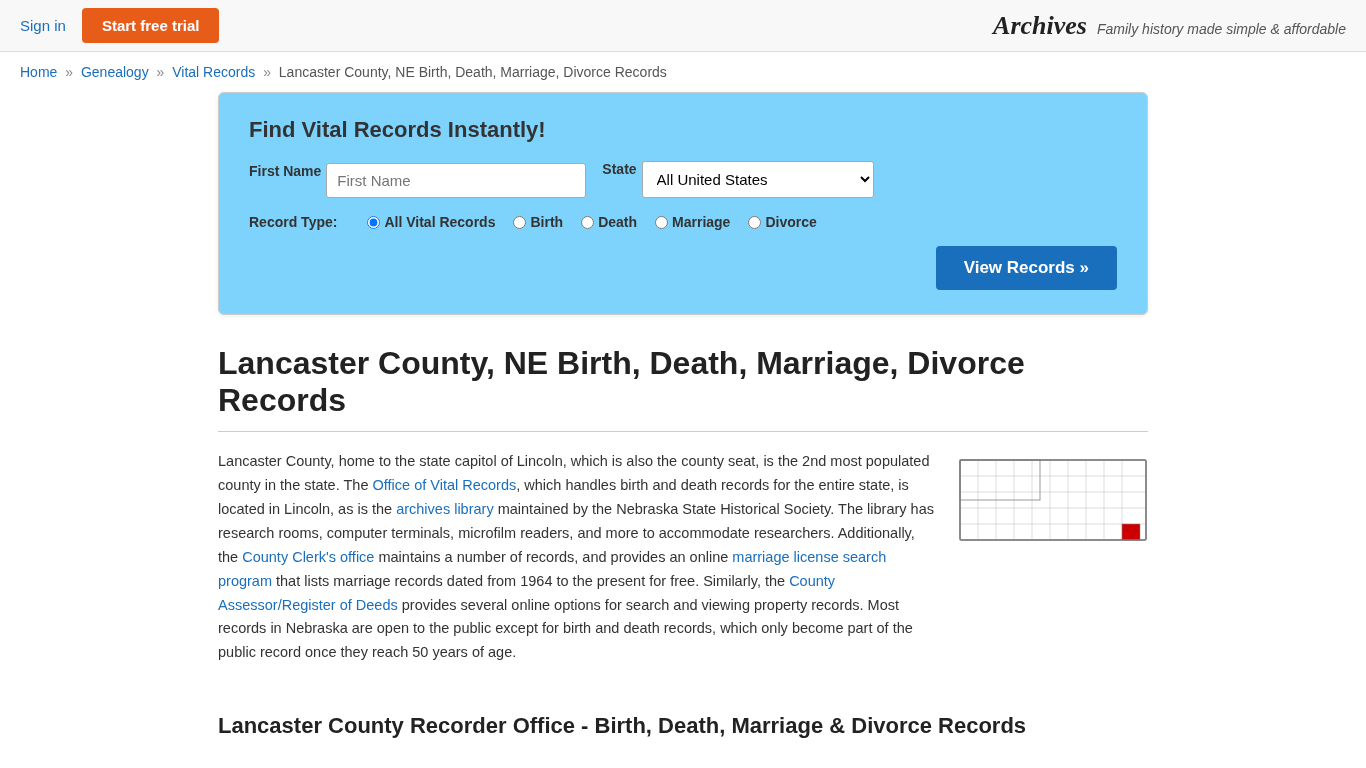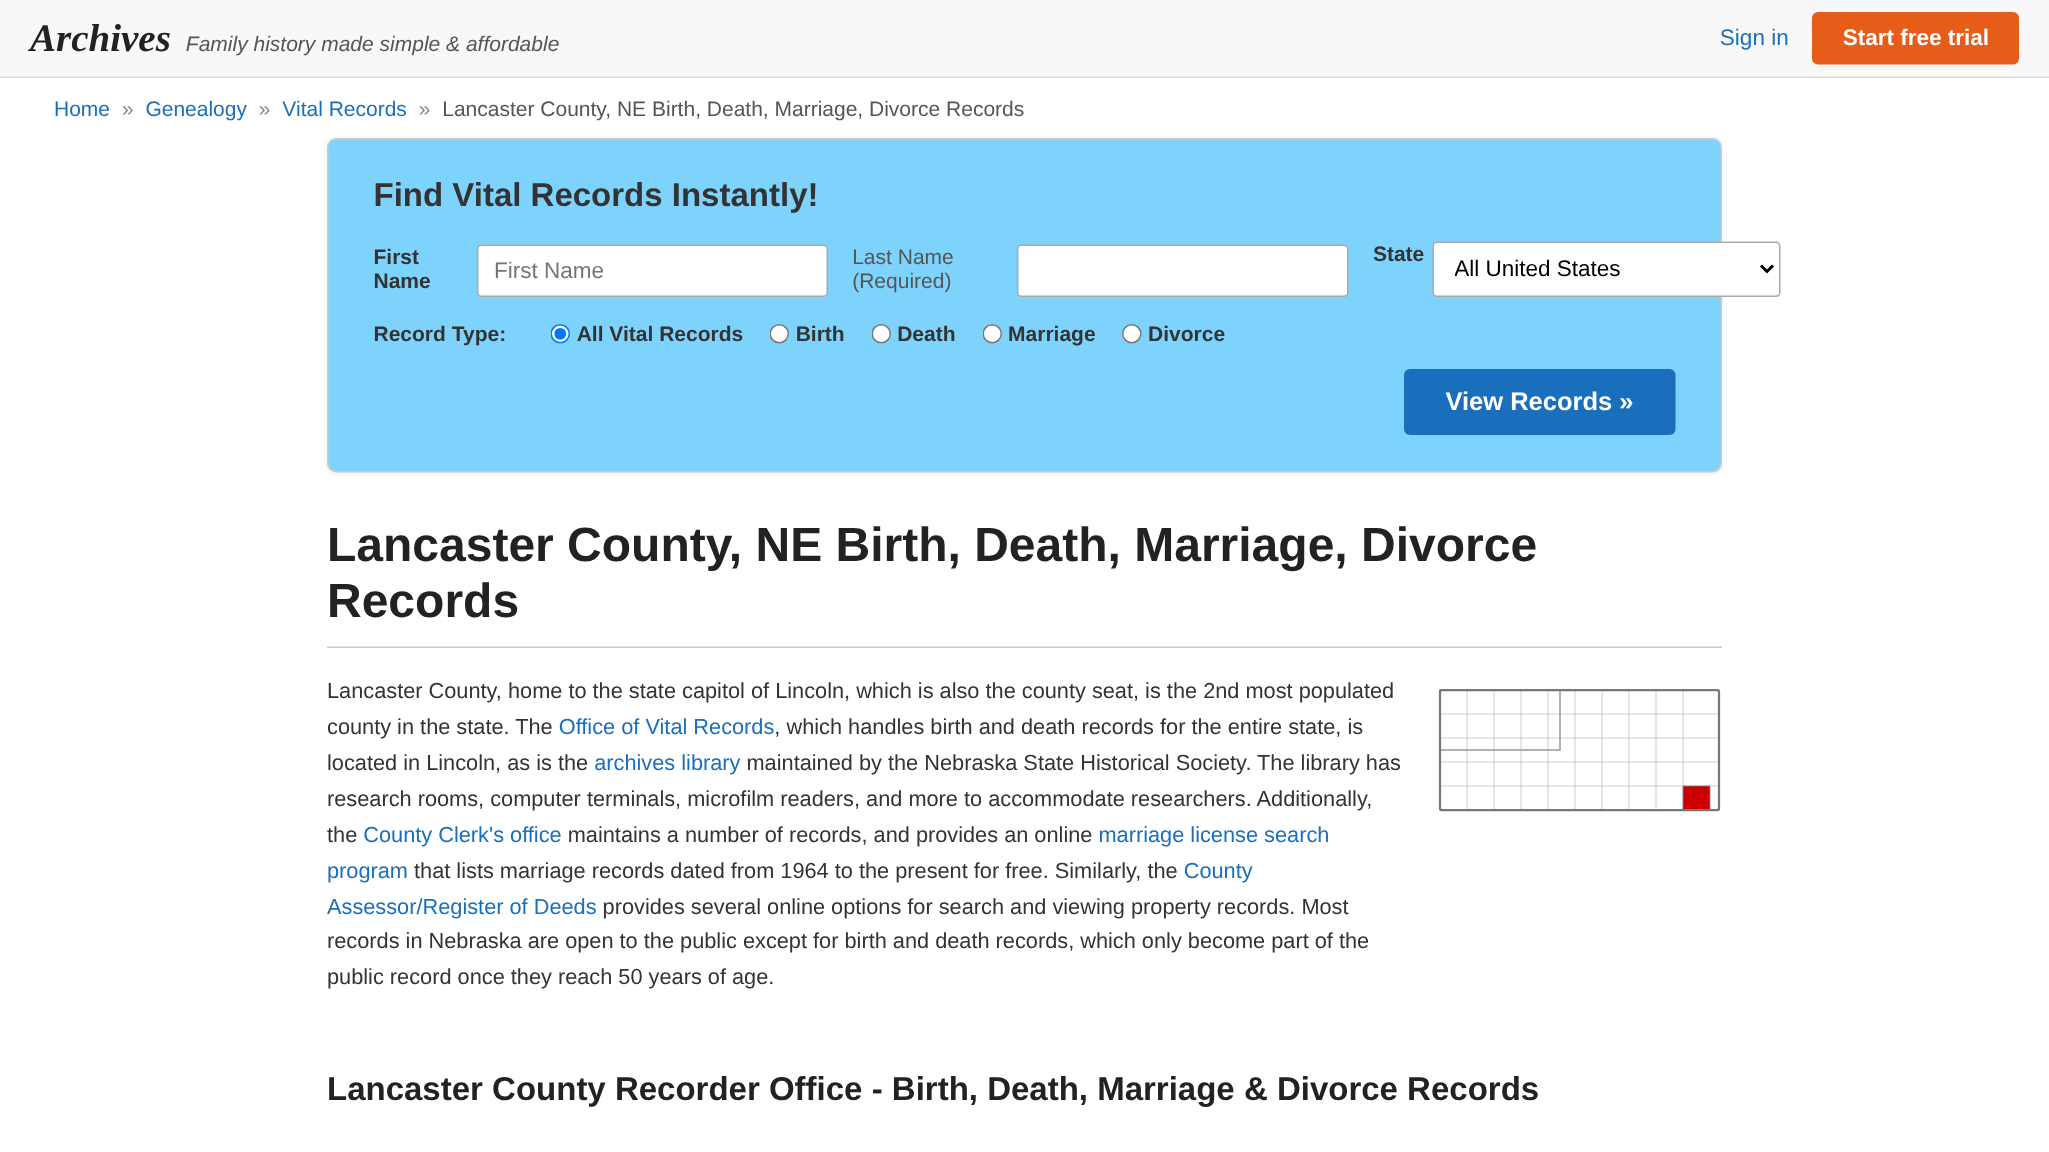--- a/index.html
+++ b/index.html
@@ -48,21 +48,21 @@
       border: none;
       padding: 9px 20px;
       font-size: 15px;
       border-radius: 4px;
       cursor: pointer;
       font-weight: bold;
     }
 
     
     #breadcrumb {
-      padding: 12px 36px;
+      padding: 12px 20px;
       font-size: 14px;
       color: #555;
     }
     #breadcrumb a {
       color: #1a6fbc;
       text-decoration: none;
     }
     #breadcrumb .sep {
       margin: 0 4px;
       color: #888;
@@ -207,27 +207,27 @@
       font-weight: bold;
       color: #222;
       margin-bottom: 24px;
       padding-top: 16px;
     }
   </style>
 </head>
 <body>
 
 <div id="header">
+  <div id="header-right">
+    <a class="sign-in-link" href="#">Sign in</a>
+    <button class="start-trial-btn">Start free trial</button>
+  </div>
   <div id="header-left">
     <span class="brand-archives">Archives</span>
     <span class="brand-tagline">Family history made simple &amp; affordable</span>
-  </div>
-  <div id="header-right">
-    <a class="sign-in-link" href="#">Sign in</a>
-    <button class="start-trial-btn">Start free trial</button>
   </div>
 </div>
 
 <div id="breadcrumb">
   <a href="#">Home</a>
   <span class="sep">»</span>
   <a href="#">Genealogy</a>
   <span class="sep">»</span>
   <a href="#">Vital Records</a>
   <span class="sep">»</span>
@@ -238,26 +238,20 @@
 
   <div id="search-box">
     <h2>Find Vital Records Instantly!</h2>
 
     <div class="form-row">
       <div class="form-group">
         <label>First Name</label>
         <input type="text" placeholder="First Name" style="">
       </div>
       <div class="form-group">
-        <label>
-          <span>Last Name</span> <span>(Required)</span>
-        </label>
-        <input type="text" style="">
-      </div>
-      <div class="form-group">
         <label>State</label>
         <select id="state-select"><option value="All United States">All United States</option><option value="Alabama">Alabama</option><option value="Alaska">Alaska</option><option value="Arizona">Arizona</option><option value="Arkansas">Arkansas</option><option value="California">California</option><option value="Colorado">Colorado</option><option value="Connecticut">Connecticut</option><option value="Delaware">Delaware</option><option value="Florida">Florida</option><option value="Georgia">Georgia</option><option value="Idaho">Idaho</option><option value="Illinois">Illinois</option><option value="Indiana">Indiana</option><option value="Iowa">Iowa</option><option value="Kansas">Kansas</option><option value="Kentucky">Kentucky</option><option value="Louisiana">Louisiana</option><option value="Maine">Maine</option><option value="Maryland">Maryland</option><option value="Massachusetts">Massachusetts</option><option value="Michigan">Michigan</option><option value="Minnesota">Minnesota</option><option value="Mississippi">Mississippi</option><option value="Missouri">Missouri</option><option value="Montana">Montana</option><option value="Nebraska">Nebraska</option><option value="Nevada">Nevada</option><option value="New Hampshire">New Hampshire</option><option value="New Jersey">New Jersey</option><option value="New Mexico">New Mexico</option><option value="New York">New York</option><option value="North Carolina">North Carolina</option><option value="North Dakota">North Dakota</option><option value="Ohio">Ohio</option><option value="Oklahoma">Oklahoma</option><option value="Oregon">Oregon</option><option value="Pennsylvania">Pennsylvania</option><option value="Rhode Island">Rhode Island</option><option value="South Carolina">South Carolina</option><option value="South Dakota">South Dakota</option><option value="Tennessee">Tennessee</option><option value="Texas">Texas</option><option value="Utah">Utah</option><option value="Vermont">Vermont</option><option value="Virginia">Virginia</option><option value="Washington">Washington</option><option value="West Virginia">West Virginia</option><option value="Wisconsin">Wisconsin</option><option value="Wyoming">Wyoming</option></select>
       </div>
     </div>
 
     <div class="record-type-row">
       <label>Record Type:</label>
       <label class="radio-option">
         <input type="radio" name="record_type" checked="" style="">
         <span>All Vital Records</span>

